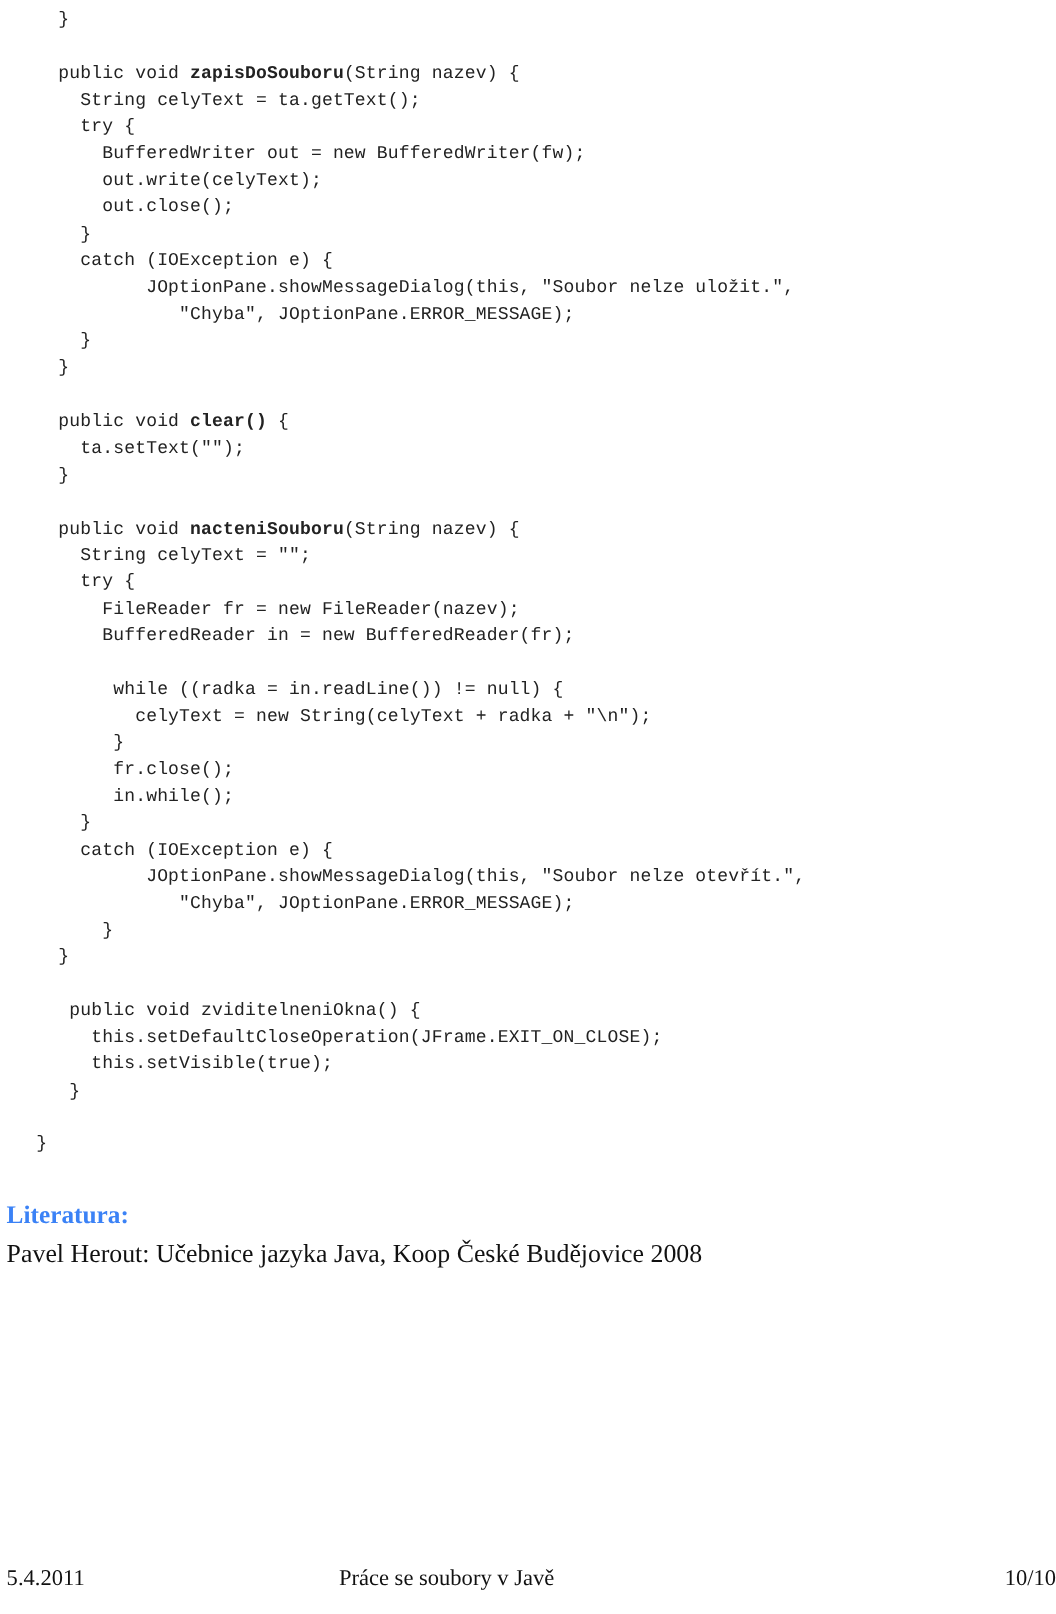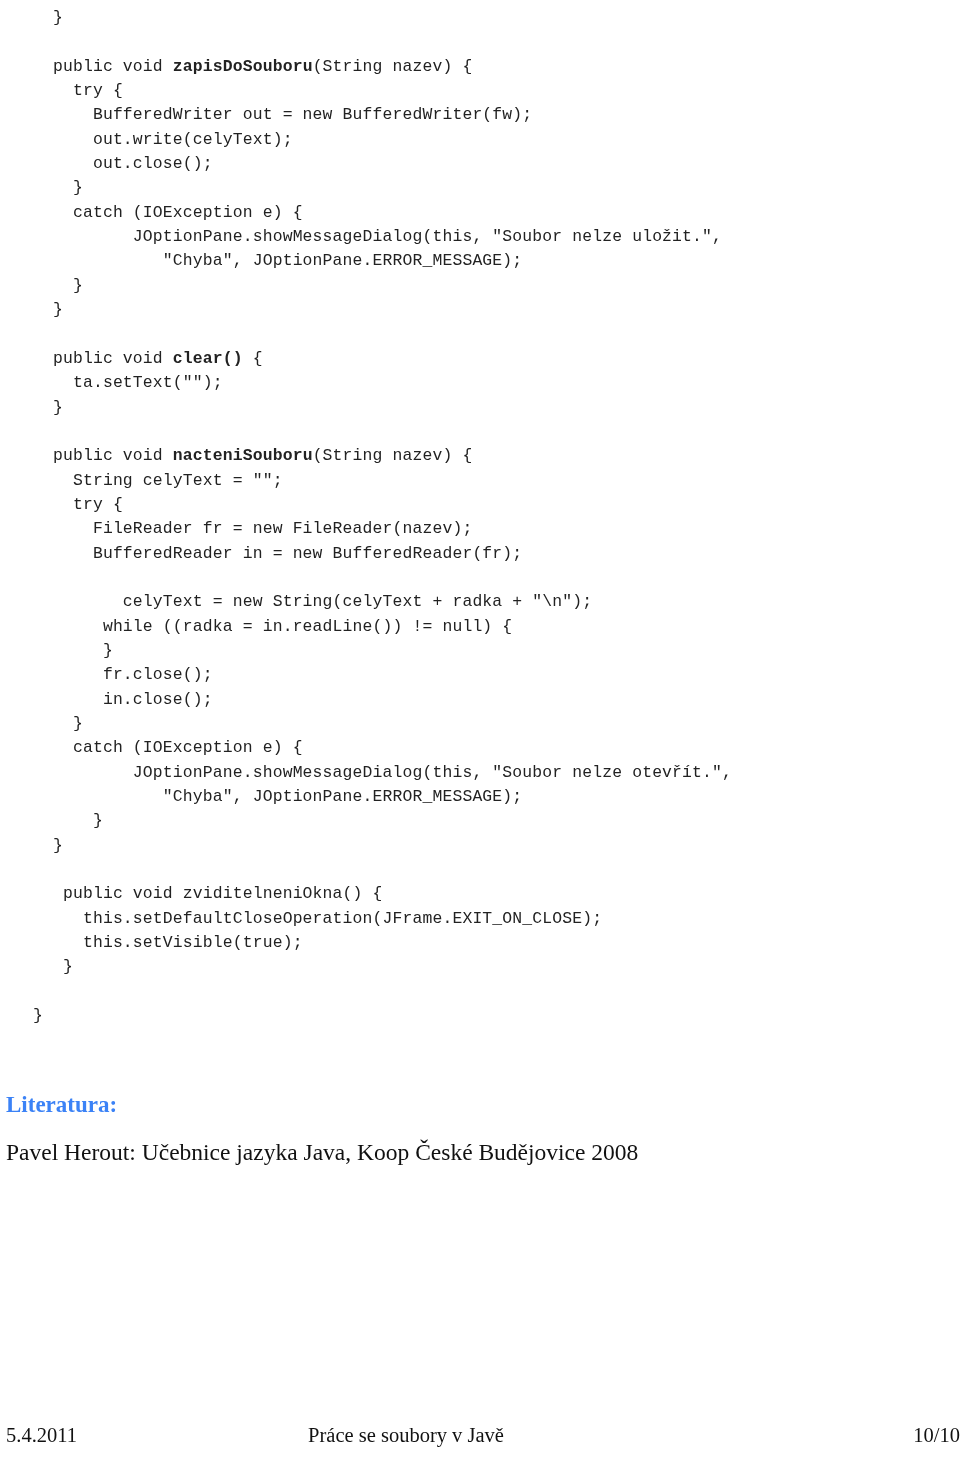--- a/index.html
+++ b/index.html
@@ -52,21 +52,21 @@
     font-size: 23px;
     line-height: 30px;
     color: #3b82f6;
   }
   #literature-citation {
     font-family: "Liberation Serif", serif;
     font-weight: normal;
     font-size: 23.5px;
     line-height: 32px;
     color: #111111;
-    margin-top: 16px;
+    margin-top: 4px;
   }
 
   
   #page-footer {
     position: absolute;
     left: 0;
     top: 1424px;
     width: 960px;
     height: 34px;
     font-family: "Liberation Serif", serif;
@@ -91,20 +91,21 @@
     top: 0;
   }
 </style>
 </head>
 <body>
 
 <div id="code-listing">
     <div class="code-line">  }</div>
     <div class="code-line blank">&nbsp;</div>
     <div class="code-line">  public void <b>zapisDoSouboru</b>(String nazev) {</div>
+    <div class="code-line">    String celyText = ta.getText();</div>
     <div class="code-line">    try {</div>
     <div class="code-line">      BufferedWriter out = new BufferedWriter(fw);</div>
     <div class="code-line">      out.write(celyText);</div>
     <div class="code-line">      out.close();</div>
     <div class="code-line">    }</div>
     <div class="code-line">    catch (IOException e) {</div>
     <div class="code-line">          JOptionPane.showMessageDialog(this, "Soubor nelze uložit.",</div>
     <div class="code-line">             "Chyba", JOptionPane.ERROR_MESSAGE);</div>
     <div class="code-line">    }</div>
     <div class="code-line">  }</div>
@@ -112,25 +113,25 @@
     <div class="code-line">  public void <b>clear()</b> {</div>
     <div class="code-line">    ta.setText("");</div>
     <div class="code-line">  }</div>
     <div class="code-line blank">&nbsp;</div>
     <div class="code-line">  public void <b>nacteniSouboru</b>(String nazev) {</div>
     <div class="code-line">    String celyText = "";</div>
     <div class="code-line">    try {</div>
     <div class="code-line">      FileReader fr = new FileReader(nazev);</div>
     <div class="code-line">      BufferedReader in = new BufferedReader(fr);</div>
     <div class="code-line blank">&nbsp;</div>
+    <div class="code-line">       while ((radka = in.readLine()) != null) {</div>
     <div class="code-line">         celyText = new String(celyText + radka + "\n");</div>
-    <div class="code-line">       while ((radka = in.readLine()) != null) {</div>
     <div class="code-line">       }</div>
     <div class="code-line">       fr.close();</div>
-    <div class="code-line">       in.close();</div>
+    <div class="code-line">       in.while();</div>
     <div class="code-line">    }</div>
     <div class="code-line">    catch (IOException e) {</div>
     <div class="code-line">          JOptionPane.showMessageDialog(this, "Soubor nelze otevřít.",</div>
     <div class="code-line">             "Chyba", JOptionPane.ERROR_MESSAGE);</div>
     <div class="code-line">      }</div>
     <div class="code-line">  }</div>
     <div class="code-line blank">&nbsp;</div>
     <div class="code-line">   public void zviditelneniOkna() {</div>
     <div class="code-line">     this.setDefaultCloseOperation(JFrame.EXIT_ON_CLOSE);</div>
     <div class="code-line">     this.setVisible(true);</div>

